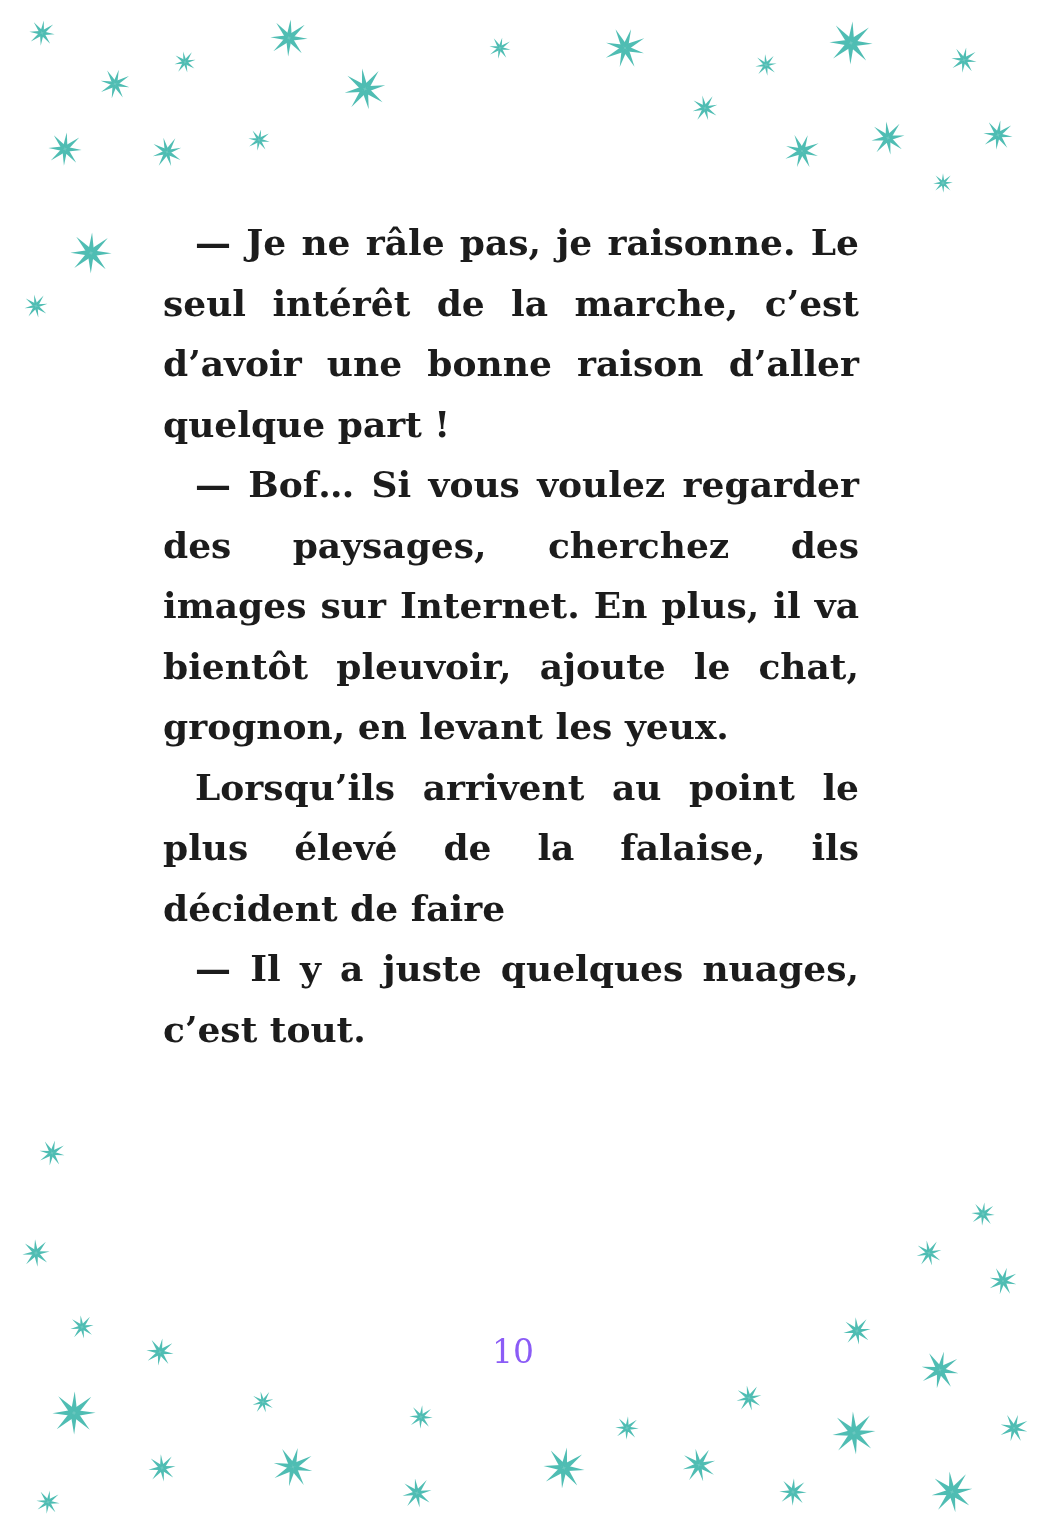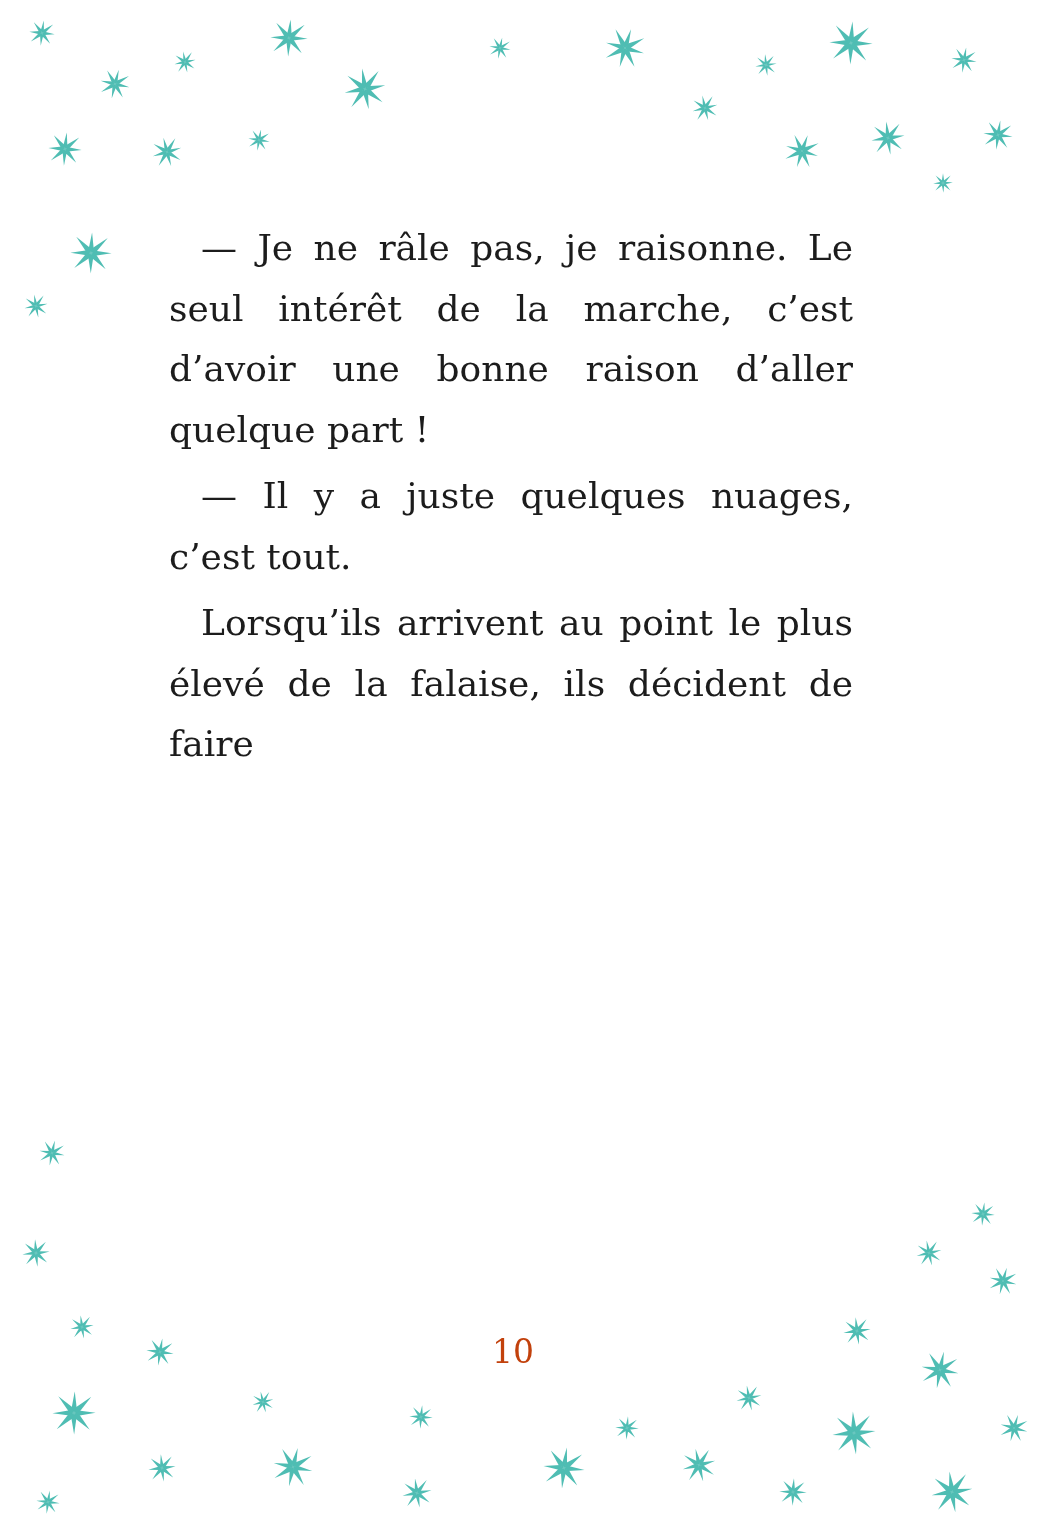--- a/index.html
+++ b/index.html
@@ -18,29 +18,30 @@
   .star { position: absolute; display: block; }
   .text-block {
     position: absolute;
     left: 163px; top: 212px; width: 696px;
     font-size: 36px;
     line-height: 60.5px;
     color: #1c1c1c;
     text-align: justify;
   }
   .text-block p {
-    margin: 6px;
+    margin: 0;
     text-indent: 32px;
+    font-weight: bold;
   }
   .page-number {
     position: absolute;
     left: 0; top: 1332px; width: 1026px;
     text-align: center;
     font-size: 33px;
-    color: #c2410c;
+    color: #8b5cf6;
   }
 </style>
 </head>
 <body>
 
 <div class="page">
 
   <svg width="0" height="0" style="position:absolute" aria-hidden="true">
     <defs>
       <symbol id="star8" viewBox="0 0 100 100">
@@ -188,19 +189,20 @@
       <svg class="star" viewBox="0 0 100 100" style="left:779px;top:1478px;width:28px;height:28px;color:#4fbdb3;transform:rotate(4deg)">
         <use href="#star8"></use>
       </svg>
       <svg class="star" viewBox="0 0 100 100" style="left:931px;top:1471px;width:42px;height:42px;color:#4fbdb3;transform:rotate(-7deg)">
         <use href="#star8"></use>
       </svg>
     </div>
 
   <main class="text-block">
     <p>—&nbsp;Je ne râle pas, je raisonne. Le seul intérêt de la marche, c’est d’avoir une bonne raison d’aller quelque part&nbsp;!</p>
+    <p>—&nbsp;Bof… Si vous voulez regarder des paysages, cherchez des images sur Internet. En plus, il va bientôt pleuvoir, ajoute le chat, grognon, en levant les yeux.</p>
+    <p>Lorsqu’ils arrivent au point le plus élevé de la falaise, ils décident de faire</p>
     <p>—&nbsp;Il y a juste quelques nuages, c’est tout.</p>
-    <p>Lorsqu’ils arrivent au point le plus élevé de la falaise, ils décident de faire</p>
   </main>
 
   <div class="page-number">10</div>
 
 </div>
 
 </body></html>

